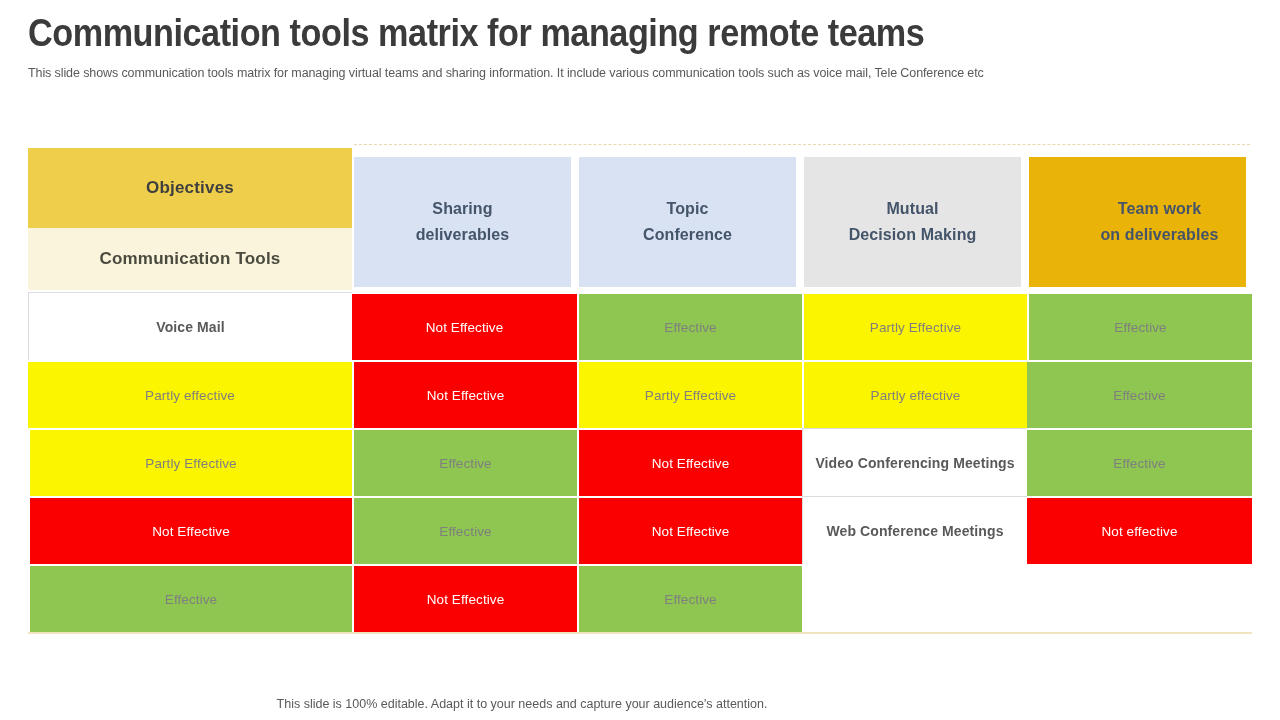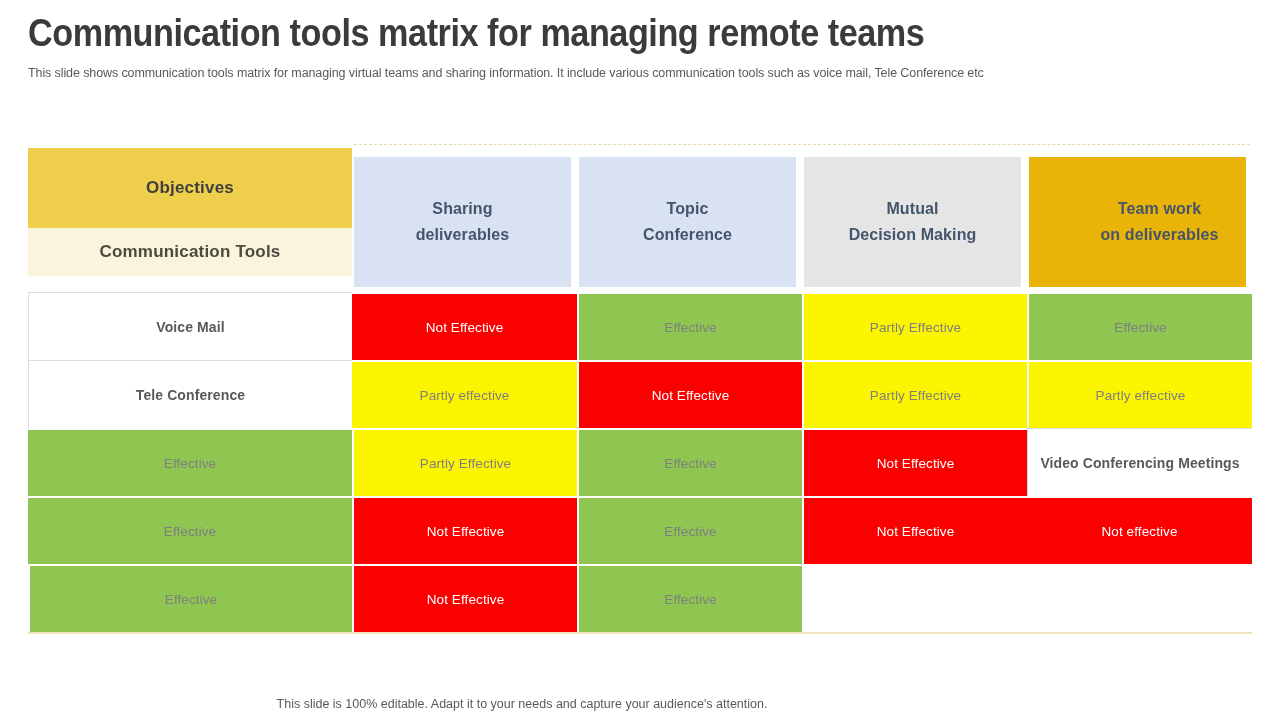--- a/index.html
+++ b/index.html
@@ -31,21 +31,21 @@
     content:""; position:absolute; top:-4px; left:326px; right:2px;
     border-top:1px dashed #EAD8AC;
   }
 
   .corner { display:flex; flex-direction:column; }
   .corner-top {
     height:80px; display:flex; align-items:center; justify-content:center;
     font-size:17px; font-weight:bold; color:#3F3F3F; letter-spacing:0.2px;
   }
   .corner-bottom {
-    height:48px; display:flex; align-items:center; justify-content:center;
+    height:62px; display:flex; align-items:center; justify-content:center;
     font-size:17px; font-weight:bold; color:#4A4A3F; letter-spacing:0.2px;
   }
 
   .col-head {
     margin:9px 6px 5px 2px;
     display:flex; flex-direction:column; align-items:center; justify-content:center;
     font-size:16px; font-weight:bold; color:#44546A;
     line-height:1.62; text-align:right; letter-spacing:0.1px;
   }
 
@@ -102,37 +102,37 @@
       <span>Team work</span>
       <span>on deliverables</span>
     </div>
 
     <div class="row-label">Voice Mail</div>
     <div class="cell c-first" style="background: rgb(250, 0, 0); color: rgb(255, 255, 255);">Not Effective</div>
     <div class="cell" style="background: rgb(143, 198, 82); color: rgb(127, 127, 127);">Effective</div>
     <div class="cell" style="background: rgb(252, 245, 0); color: rgb(127, 127, 127);">Partly Effective</div>
     <div class="cell" style="background: rgb(143, 198, 82); color: rgb(127, 127, 127);">Effective</div>
 
-    <div class="row-label">Tele Conference</div>
     <div class="cell c-first" style="background: rgb(252, 245, 0); color: rgb(127, 127, 127);">Partly effective</div>
     <div class="cell" style="background: rgb(250, 0, 0); color: rgb(255, 255, 255);">Not Effective</div>
     <div class="cell" style="background: rgb(252, 245, 0); color: rgb(127, 127, 127);">Partly Effective</div>
     <div class="cell" style="background: rgb(252, 245, 0); color: rgb(127, 127, 127);">Partly effective</div>
 
     <div class="cell c-first" style="background: rgb(143, 198, 82); color: rgb(127, 127, 127);">Effective</div>
     <div class="cell" style="background: rgb(252, 245, 0); color: rgb(127, 127, 127);">Partly Effective</div>
     <div class="cell" style="background: rgb(143, 198, 82); color: rgb(127, 127, 127);">Effective</div>
     <div class="cell" style="background: rgb(250, 0, 0); color: rgb(255, 255, 255);">Not Effective</div>
 
     <div class="row-label">Video Conferencing Meetings</div>
     <div class="cell c-first" style="background: rgb(143, 198, 82); color: rgb(127, 127, 127);">Effective</div>
     <div class="cell" style="background: rgb(250, 0, 0); color: rgb(255, 255, 255);">Not Effective</div>
     <div class="cell" style="background: rgb(143, 198, 82); color: rgb(127, 127, 127);">Effective</div>
     <div class="cell" style="background: rgb(250, 0, 0); color: rgb(255, 255, 255);">Not Effective</div>
 
+    <div class="row-label">Web Conference Meetings</div>
     <div class="cell c-first" style="background: rgb(250, 0, 0); color: rgb(255, 255, 255);">Not effective</div>
     <div class="cell" style="background: rgb(143, 198, 82); color: rgb(127, 127, 127);">Effective</div>
     <div class="cell" style="background: rgb(250, 0, 0); color: rgb(255, 255, 255);">Not Effective</div>
     <div class="cell" style="background: rgb(143, 198, 82); color: rgb(127, 127, 127);">Effective</div>
 
   </div>
 
   <p class="footer">This slide is 100% editable. Adapt it to your needs and capture your audience's attention.</p>
 
 </div>

